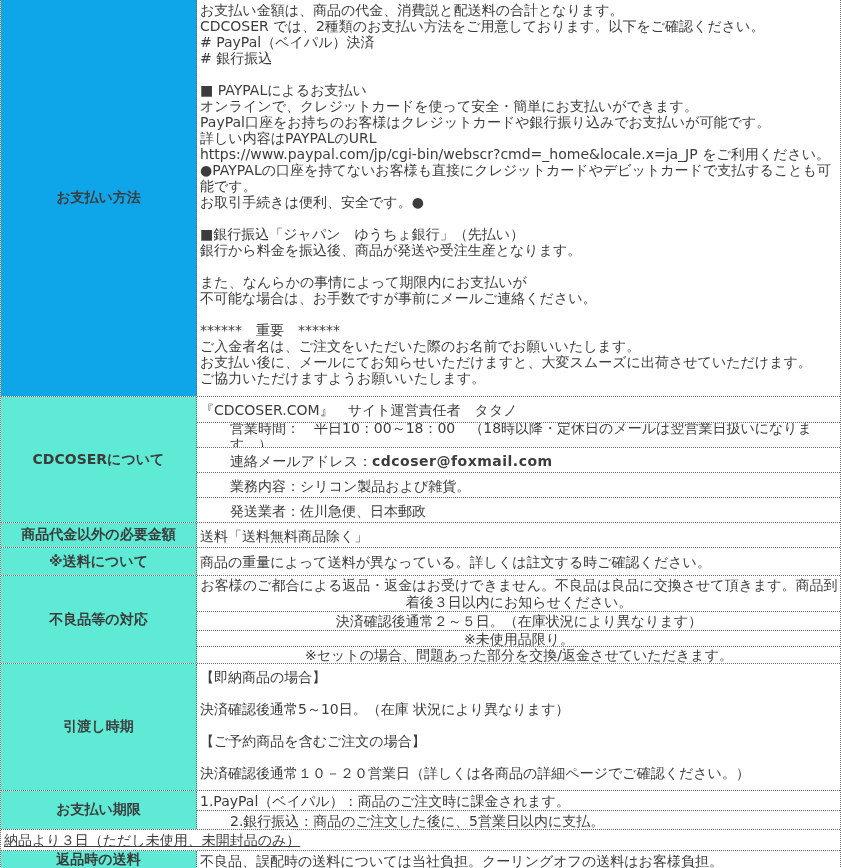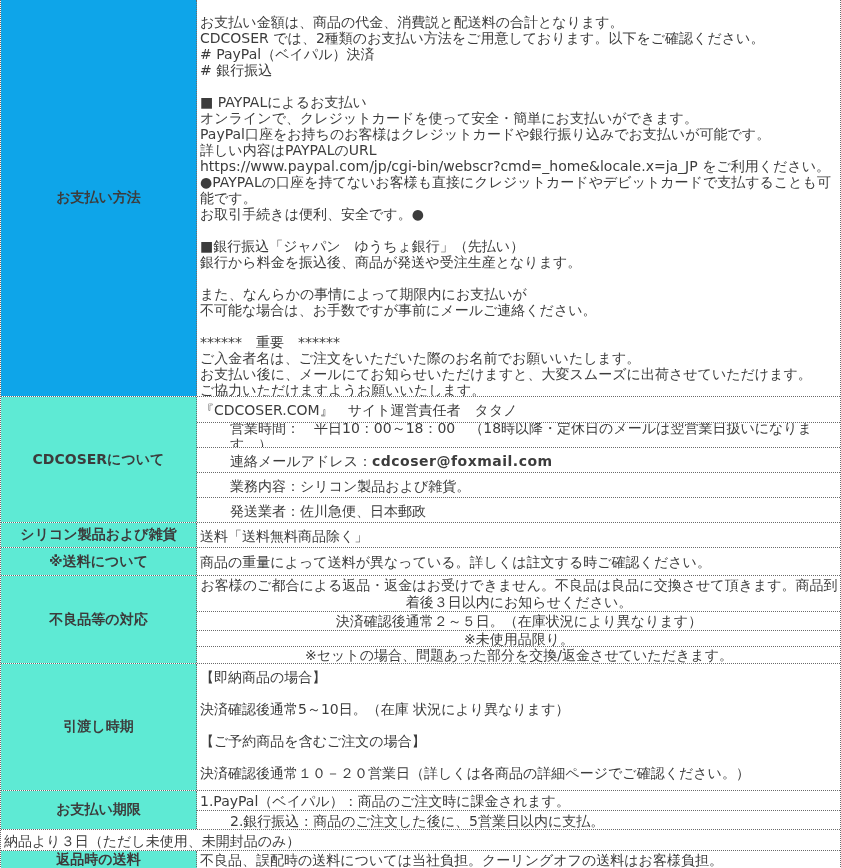--- a/index.html
+++ b/index.html
@@ -37,43 +37,43 @@
   #row-payment-method .row-header { background: #0ea5e9; }
   .row-content { flex: 1; min-width: 0; display: flex; flex-direction: column; background: #ffffff; }
   .cell { box-sizing: border-box; padding: 2px 2px 1px 3px; overflow: hidden; }
   .cell + .cell { border-top: 1px dotted #6a6a6a; padding-left: 33px; }
   .line { line-height: 16px; min-height: 16px; white-space: pre-wrap; word-break: break-all; }
   .line.blank { min-height: 16px; }
   .bold { font-weight: bold; letter-spacing: 0.5px; margin-top: 35px; }
 
   
   #row-payment-method { height: 396px; }
-  #row-payment-method .cell { padding-top: 14px; }
+  #row-payment-method .cell { padding-top: 2px; }
 
   #row-about-cdcoser .cell { height: 25px; display: flex; align-items: center; }
 
   #row-extra-fees .cell { height: 24px; display: flex; align-items: center; }
   #row-shipping-note .cell { height: 27px; display: flex; align-items: center; }
 
   #row-defective-items .cell { padding: 1px 2px 0 3px; }
   #row-defective-items .line { line-height: 17px; min-height: 17px; text-align: center; }
   #row-defective-items .cell:nth-child(2) { height: 19px; }
   #row-defective-items .cell:nth-child(3) { height: 16px; }
   #row-defective-items .cell:nth-child(4) { height: 17px; }
   #row-defective-items .cell:nth-child(3) .line,
   #row-defective-items .cell:nth-child(4) .line { line-height: 15px; min-height: 15px; }
 
   #row-delivery-time { height: 126px; }
   #row-delivery-time .cell { padding-top: 5px; }
 
   #row-payment-deadline .cell { height: 19px; }
   #row-payment-deadline .line { line-height: 16px; }
 
-  #row-return-deadline .cell { height: 20px; display: flex; align-items: flex-end; }
-  #row-return-shipping .cell { height: 18px; display: flex; align-items: flex-end; }
+  #row-return-deadline .cell { height: 20px; display: flex; align-items: flex-start; text-decoration: underline; }
+  #row-return-shipping .cell { height: 18px; display: flex; align-items: center; }
   .bottom-gap { flex: 1; background: #ffffff; }
 </style>
 </head>
 <body>
 
 <div class="page">
   <div class="table">
       <div class="row" id="row-payment-method">
         <div class="row-header">お支払い方法</div>
         <div class="row-content">
@@ -118,21 +118,21 @@
           </div>
           <div class="cell">
             <div class="line">業務内容：シリコン製品および雑貨。</div>
           </div>
           <div class="cell">
             <div class="line">発送業者：佐川急便、日本郵政</div>
           </div>
         </div>
       </div>
       <div class="row" id="row-extra-fees">
-        <div class="row-header">シリコン製品および雑貨</div>
+        <div class="row-header">商品代金以外の必要金額</div>
         <div class="row-content">
           <div class="cell">
             <div class="line">送料「送料無料商品除く」</div>
           </div>
         </div>
       </div>
       <div class="row" id="row-shipping-note">
         <div class="row-header">※送料について</div>
         <div class="row-content">
           <div class="cell">

